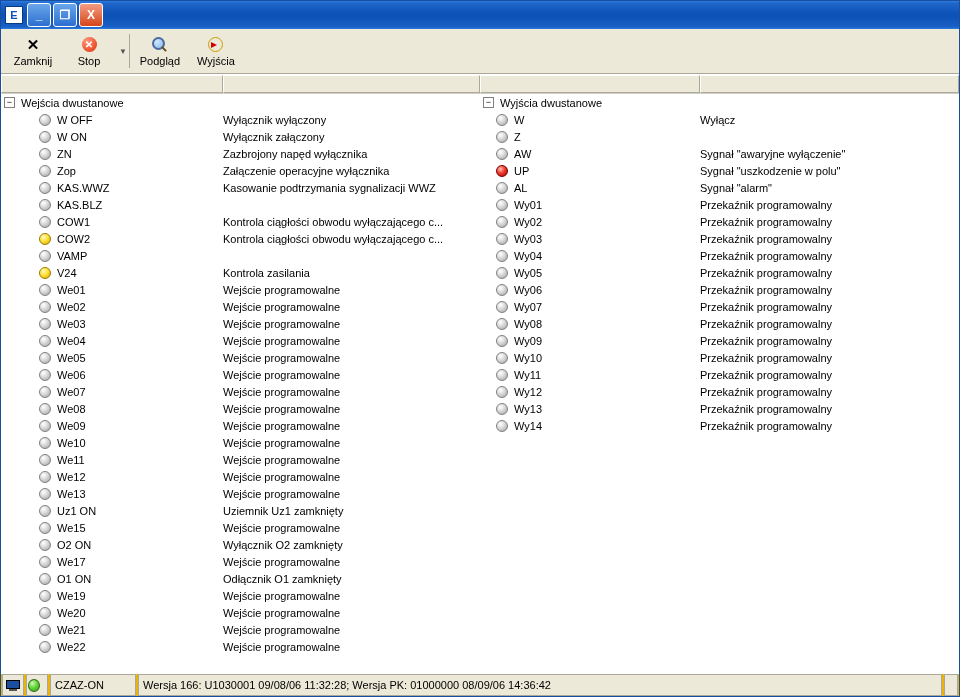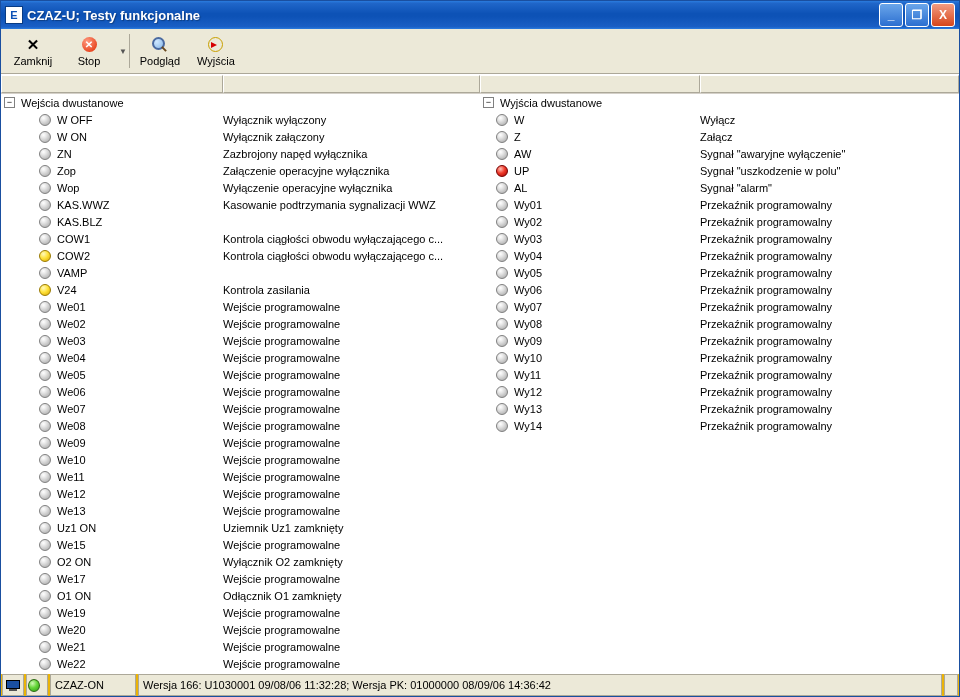--- a/index.html
+++ b/index.html
@@ -66,21 +66,20 @@
 </style>
 </head>
 <body>
 
 <div class="window">
 
   <div class="titlebar">
     <div class="appicon">
         <span>E</span>
       </div>
-    <div class="title-text">CZAZ-U; Testy funkcjonalne</div>
     <div class="winbtns">
       <div class="winbtn min">
           <span class="winbtn-sym">_</span>
         </div>
       <div class="winbtn max">
           <span class="winbtn-sym">❐</span>
         </div>
       <div class="winbtn close">
           <span class="winbtn-sym">X</span>
         </div>
@@ -161,27 +160,20 @@
             <div class="item-row">
               <div class="col-a">
                 <div class="led gray"></div>
                 <span class="name">Zop</span>
               </div>
               <div class="col-b">Załączenie operacyjne wyłącznika</div>
             </div>
             <div class="item-row">
               <div class="col-a">
                 <div class="led gray"></div>
-                <span class="name">Wop</span>
-              </div>
-              <div class="col-b">Wyłączenie operacyjne wyłącznika</div>
-            </div>
-            <div class="item-row">
-              <div class="col-a">
-                <div class="led gray"></div>
                 <span class="name">KAS.WWZ</span>
               </div>
               <div class="col-b">Kasowanie podtrzymania sygnalizacji WWZ</div>
             </div>
             <div class="item-row">
               <div class="col-a">
                 <div class="led gray"></div>
                 <span class="name">KAS.BLZ</span>
               </div>
             </div>
@@ -387,21 +379,20 @@
                 <div class="led gray"></div>
                 <span class="name">W</span>
               </div>
               <div class="col-b">Wyłącz</div>
             </div>
             <div class="item-row">
               <div class="col-a">
                 <div class="led gray"></div>
                 <span class="name">Z</span>
               </div>
-              <div class="col-b">Załącz</div>
             </div>
             <div class="item-row">
               <div class="col-a">
                 <div class="led gray"></div>
                 <span class="name">AW</span>
               </div>
               <div class="col-b">Sygnał "awaryjne wyłączenie"</div>
             </div>
             <div class="item-row">
               <div class="col-a">

